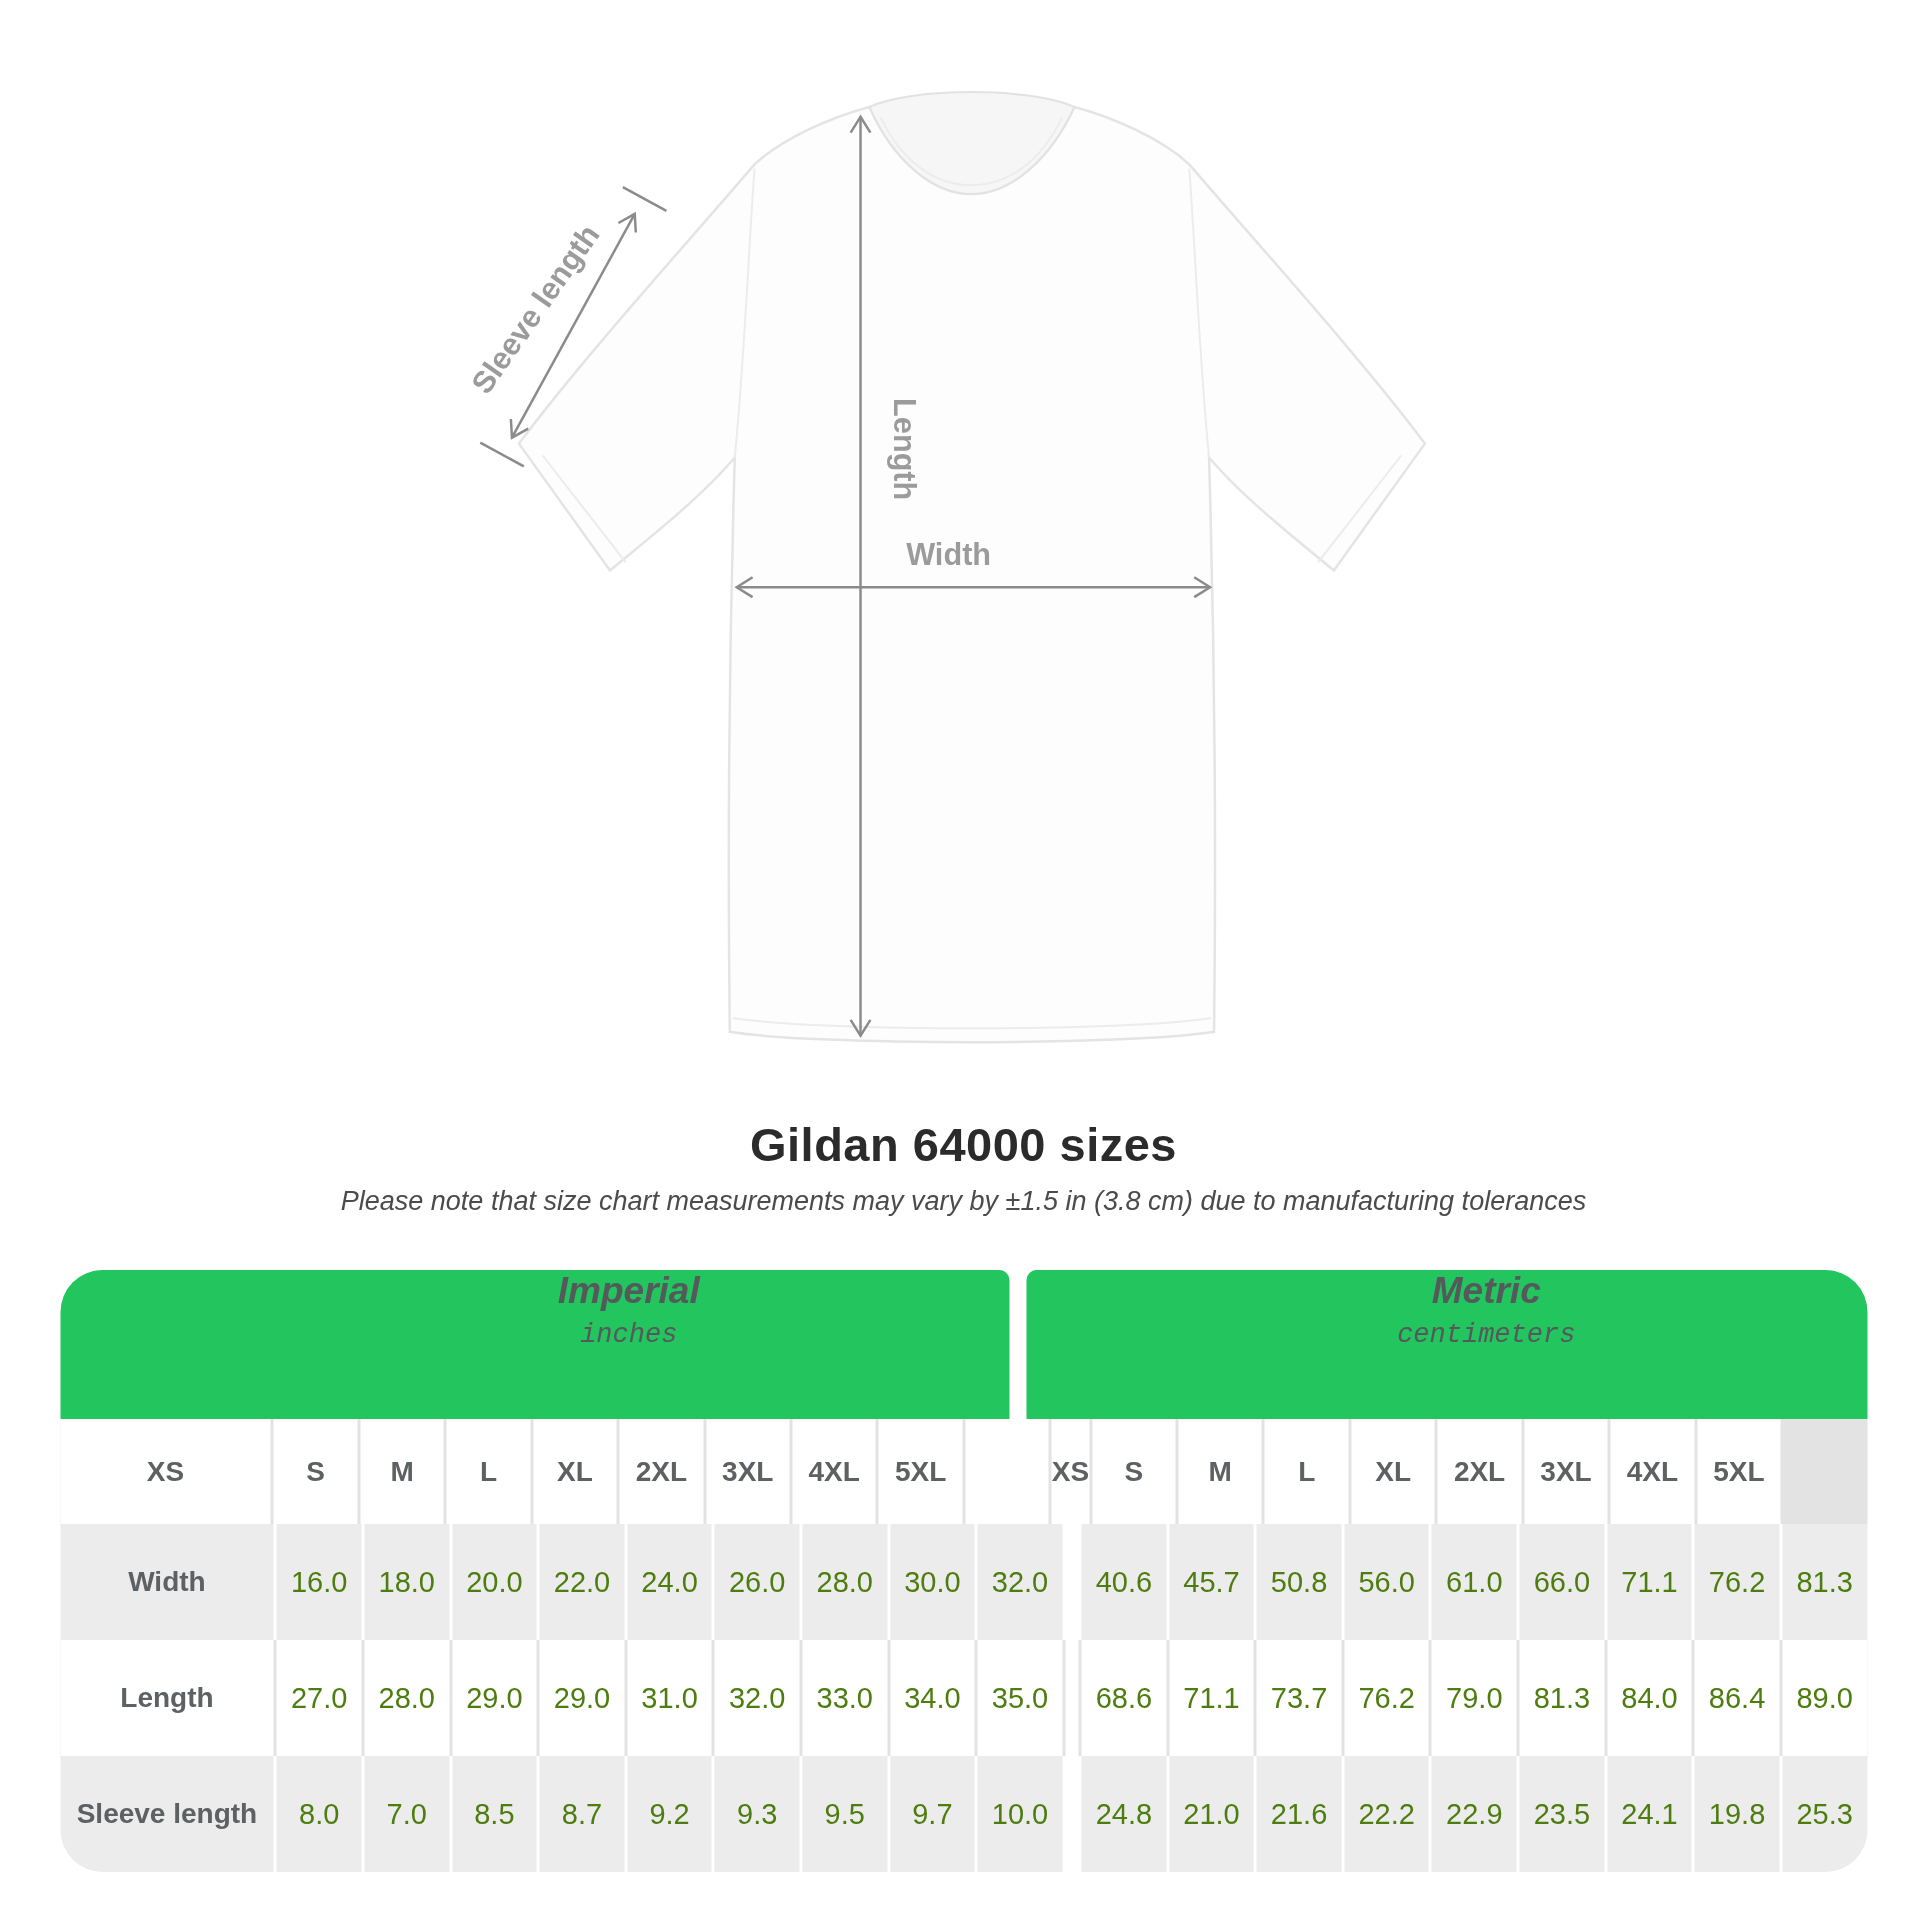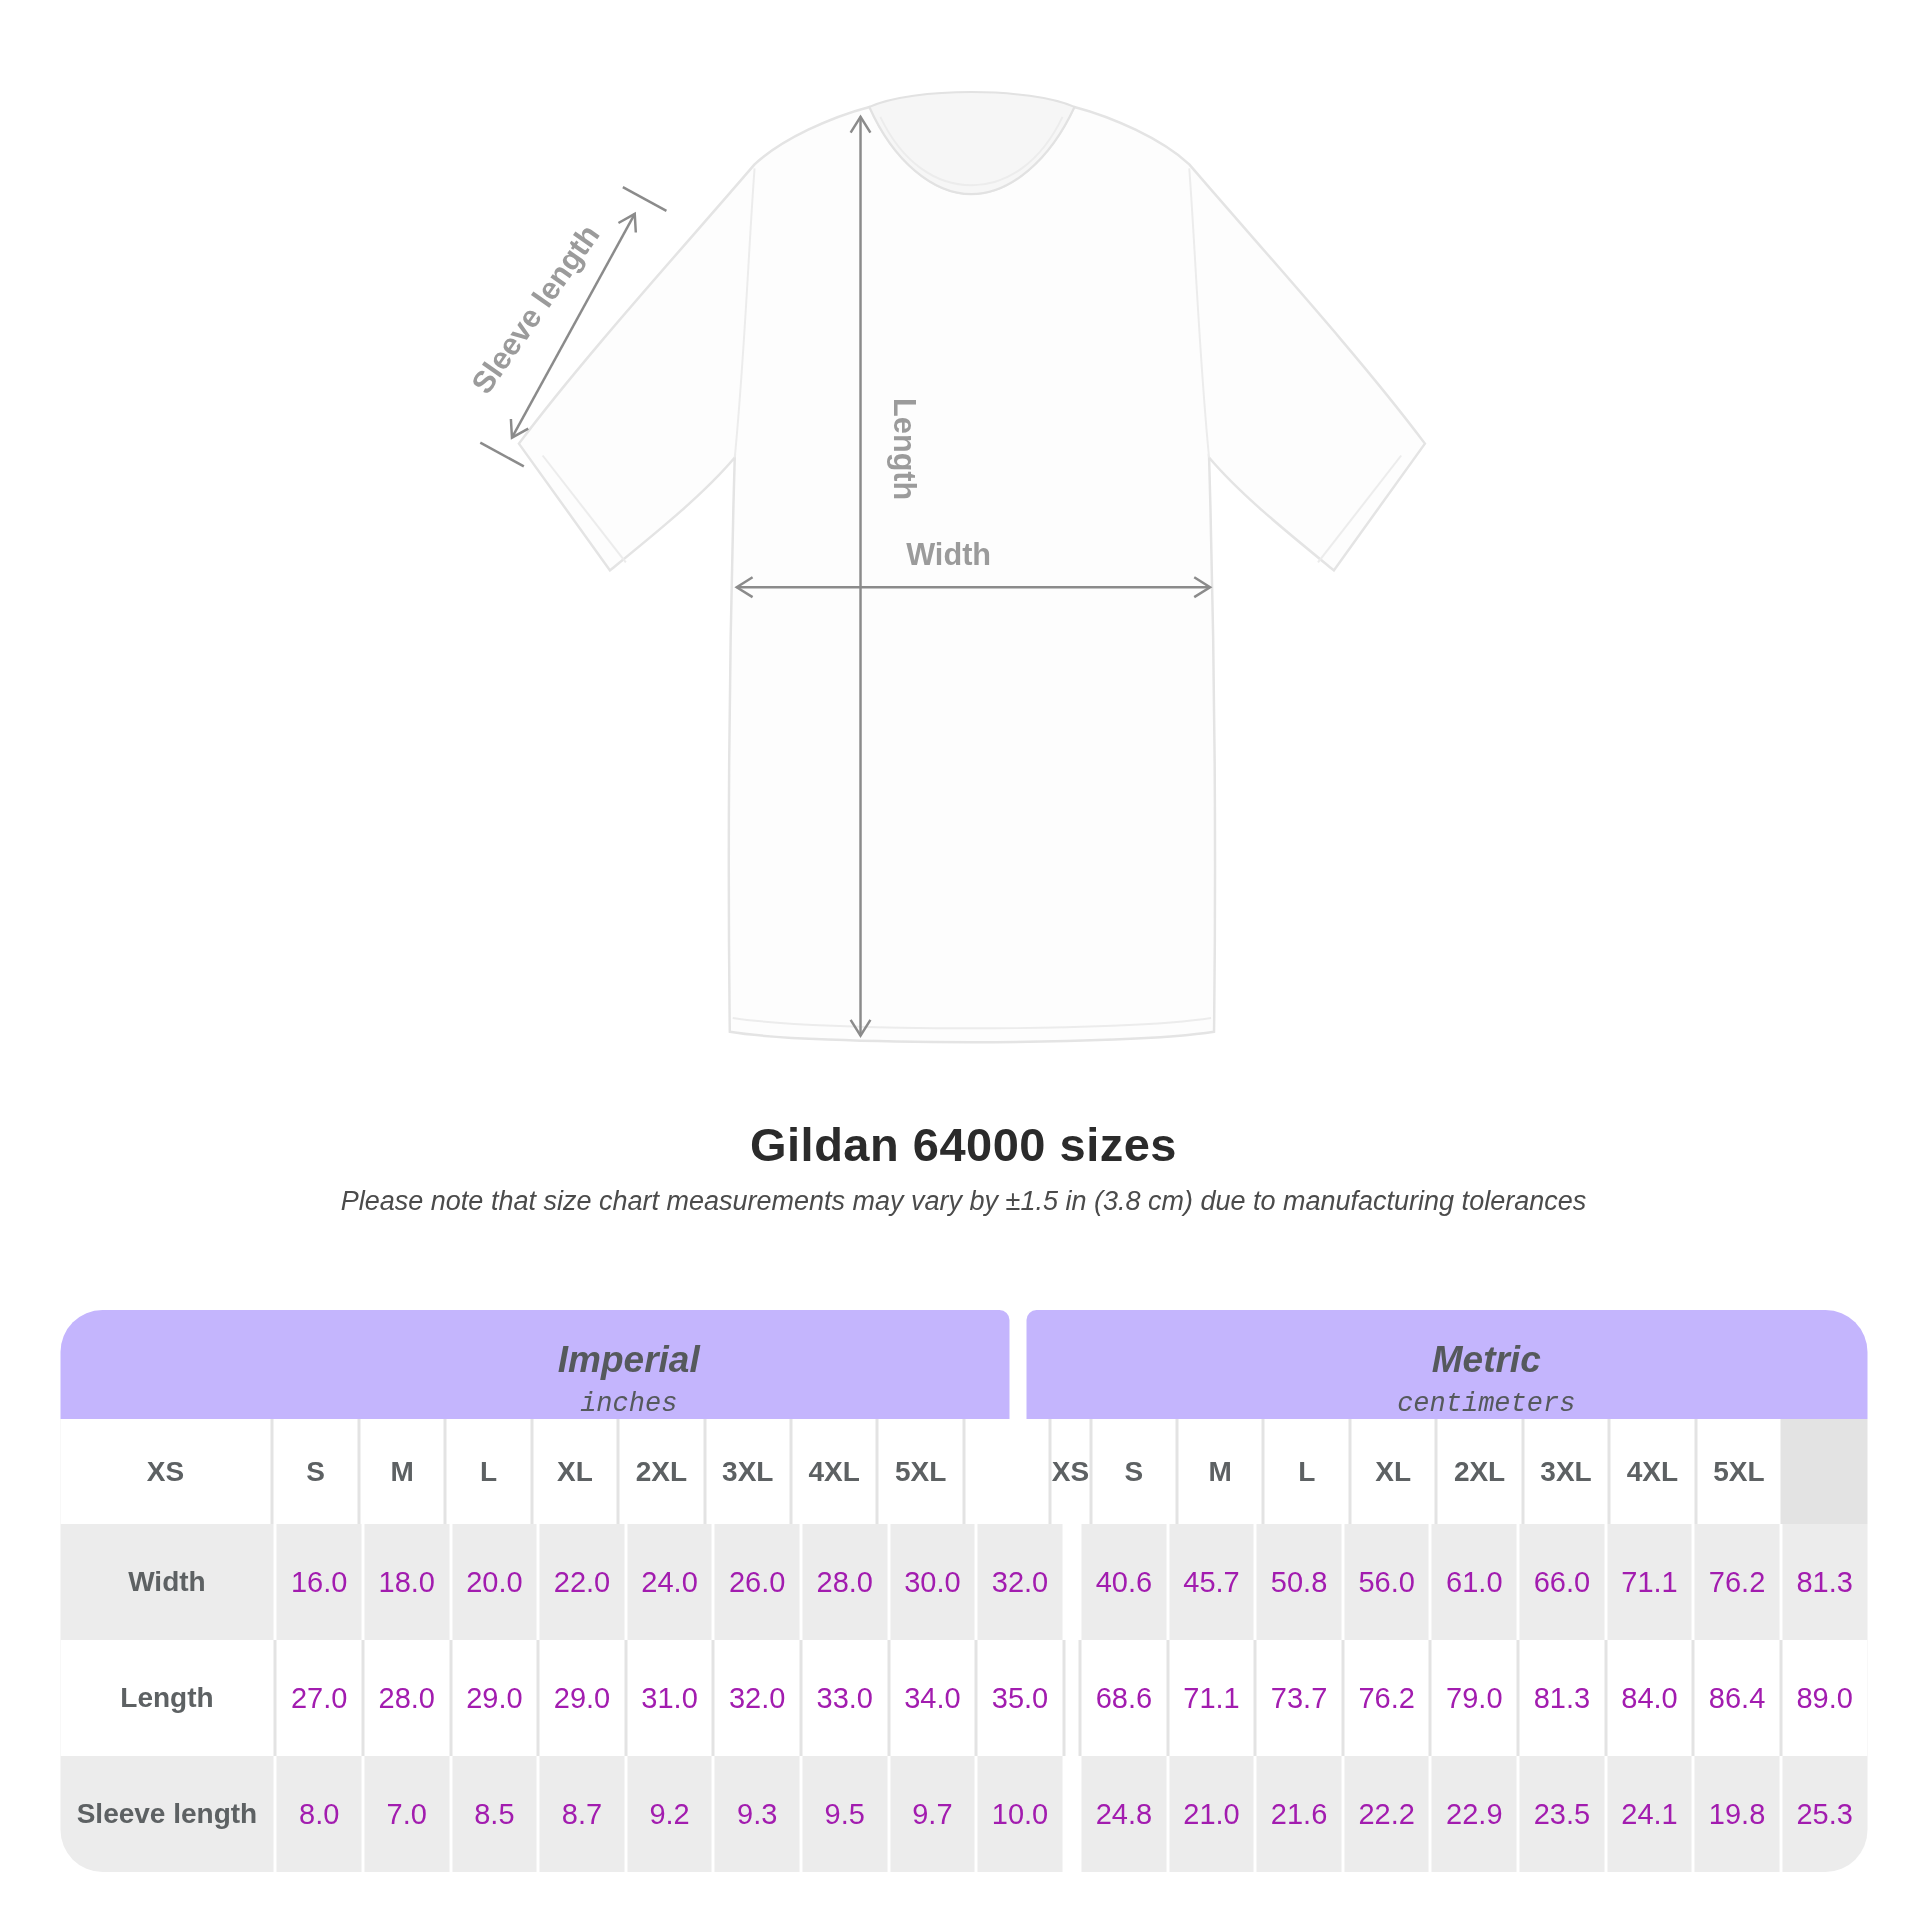--- a/index.html
+++ b/index.html
@@ -15,40 +15,40 @@
 
   
   .titleblock{position:absolute;top:1117px;left:0;width:100%;text-align:center;}
   .page-title{margin:0;font-size:47px;font-weight:bold;color:#2b2b2b;letter-spacing:0.5px;}
   .page-note{margin:14px 0 0 0;font-size:27px;font-style:italic;color:#4b4b4b;}
 
   
   .sizetable{position:absolute;top:1270px;left:50%;transform:translateX(-50%);
              width:1807px;}
   .band{display:flex;gap:17px;height:149px;}
-  .band-block{background:#c4b5fd;flex:1;display:flex;flex-direction:column;
-              justify-content:flex-end;align-items:center;color:#55595c;margin-top:40px;}
+  .band-block{background:#22c55e;flex:1;display:flex;flex-direction:column;
+              justify-content:flex-start;align-items:center;color:#55595c;}
   .band-imperial{border-radius:42px 10px 0 0;padding-left:188px;box-sizing:border-box;}
   .band-metric{border-radius:10px 42px 0 0;padding-left:79px;box-sizing:border-box;}
   .unit-name{font-size:37px;font-weight:bold;font-style:italic;}
   .unit-sub{font-size:27px;font-style:italic;margin-top:8px;color:#55595c;font-family:Liberation Mono, monospace;}
 
   .trow{display:grid;
         grid-template-columns:225fr repeat(9,89fr) 14fr repeat(9,89fr);
         column-gap:3px;}
   .trow.white{background:#e3e3e3;}
   .trow.white .c{background:#ffffff;}
   .trow.gray{background:#ffffff;}
   .trow.gray .c{background:#ececec;}
   .c{display:flex;align-items:center;justify-content:center;}
   .c.sp{background:#ffffff !important;}
   .row-sizes{height:105px;}
   .row-data{height:116px;}
   .hdr{font-size:28px;font-weight:bold;color:#5d6163;}
-  .val{font-size:29px;color:#a21caf;}
+  .val{font-size:29px;color:#4d7c0f;}
   .trow.last .c.lbl{border-bottom-left-radius:42px;}
   .trow.last .c.lastcell{border-bottom-right-radius:42px;}
 </style>
 </head>
 <body>
 
 <svg class="diagram" width="1927" height="1114" viewBox="0 0 1946 1125">
   <defs>
     <marker id="arrw" markerUnits="userSpaceOnUse" markerWidth="40" markerHeight="40" refX="0" refY="0" orient="auto-start-reverse" viewBox="-20 -20 40 40">
       <path d="M -16 -10 L 0 0 L -16 10" fill="none" stroke="#8b8b8b" stroke-width="2.5"></path>

